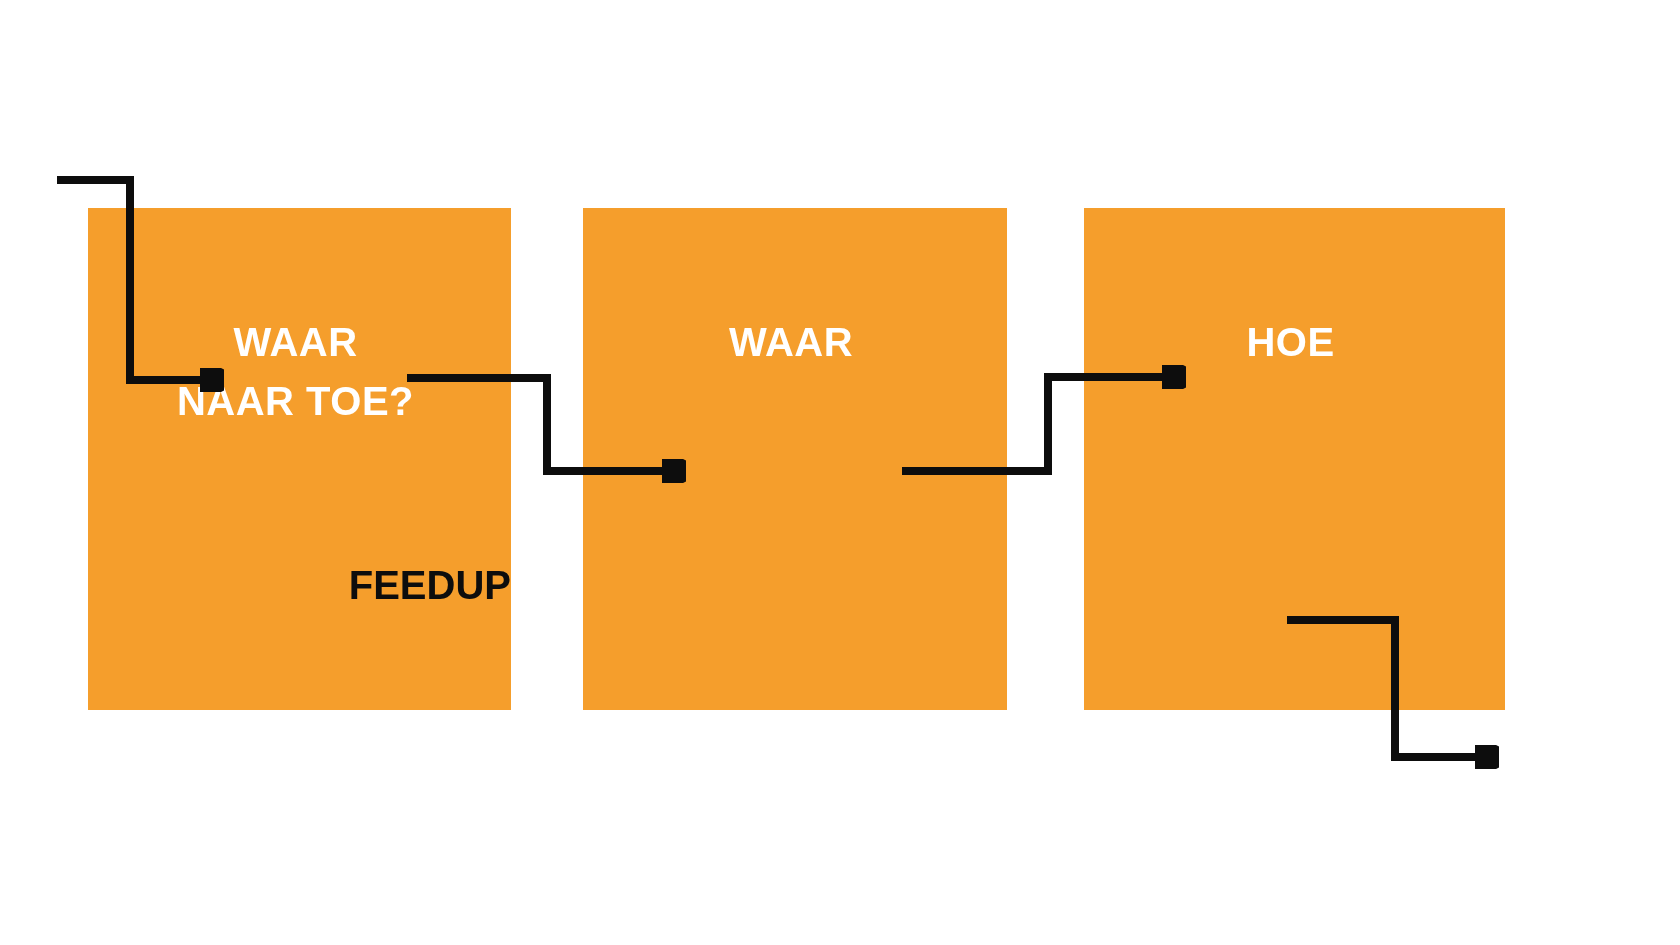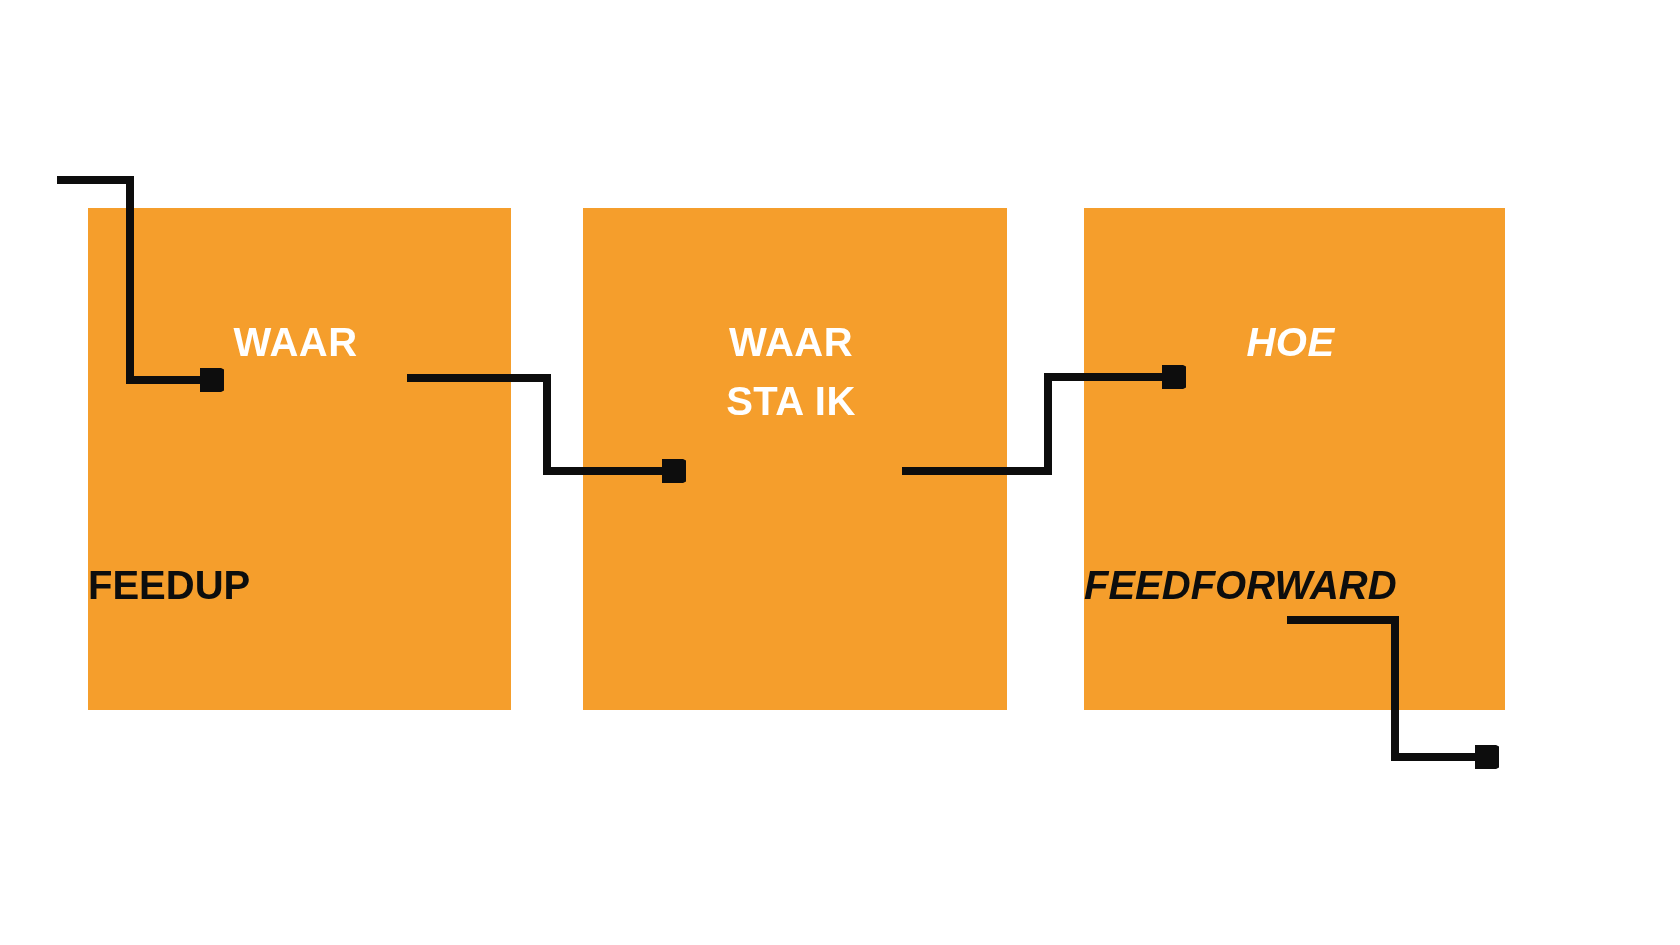--- a/index.html
+++ b/index.html
@@ -20,39 +20,39 @@
     font-family: "Liberation Sans", sans-serif;
   }
   .box {
     position: absolute;
     top: 208px;
     height: 502px;
     background: var(--box-fill);
   }
   .box.b1 { left: 88px;  width: 423px; }
   .box.b2 { left: 583px; width: 424px; }
-  .box.b3 { left: 1084px; width: 421px; font-style: italic; }
+  .box.b3 { left: 1084px; width: 421px; }
   .question {
     position: absolute;
     top: 105px;
     left: 0;
     right: 8px;
     text-align: center;
     color: var(--question-text);
     font-size: 40px;
     font-weight: bold;
     line-height: 59px;
     letter-spacing: 0.5px;
   }
   .label {
     position: absolute;
     top: 355px;
     left: 0;
     right: 0;
-    text-align: left;
+    text-align: right;
     color: var(--label-text);
     font-size: 40px;
     font-weight: bold;
     line-height: 44px;
     letter-spacing: 0px;
     white-space: nowrap;
   }
   svg.arrows {
     position: absolute;
     left: 0;
@@ -70,36 +70,35 @@
   }
 </style>
 </head>
 <body>
 
 <div class="canvas">
 
   <div class="box b1">
     <div class="question">
       <div>WAAR</div>
+      <div>NAAR TOE?</div>
     </div>
     <div class="label">FEEDUP</div>
   </div>
 
   <div class="box b2">
     <div class="question">
       <div>WAAR</div>
-      <div>STA IK</div>
     </div>
   </div>
 
   <div class="box b3">
     <div class="question">
       <div>HOE</div>
     </div>
-    <div class="label">FEEDFORWARD</div>
   </div>
 
   <svg class="arrows" viewBox="0 0 1680 945" xmlns="http://www.w3.org/2000/svg">
     <defs>
       <marker id="ah" viewBox="0 0 10 10" refX="8.5" refY="5" markerWidth="3" markerHeight="3" markerUnits="strokeWidth" orient="auto">
         <path d="M0,0 L10,5 L0,10 z" fill="var(--arrow)" stroke="none"></path>
       </marker>
     </defs>
     <path d="M 57,180 L 130,180 L 130,380 L 220,380" marker-end="url(#ah)"></path>
     <path d="M 407,378 L 547,378 L 547,471 L 682,471" marker-end="url(#ah)"></path>

